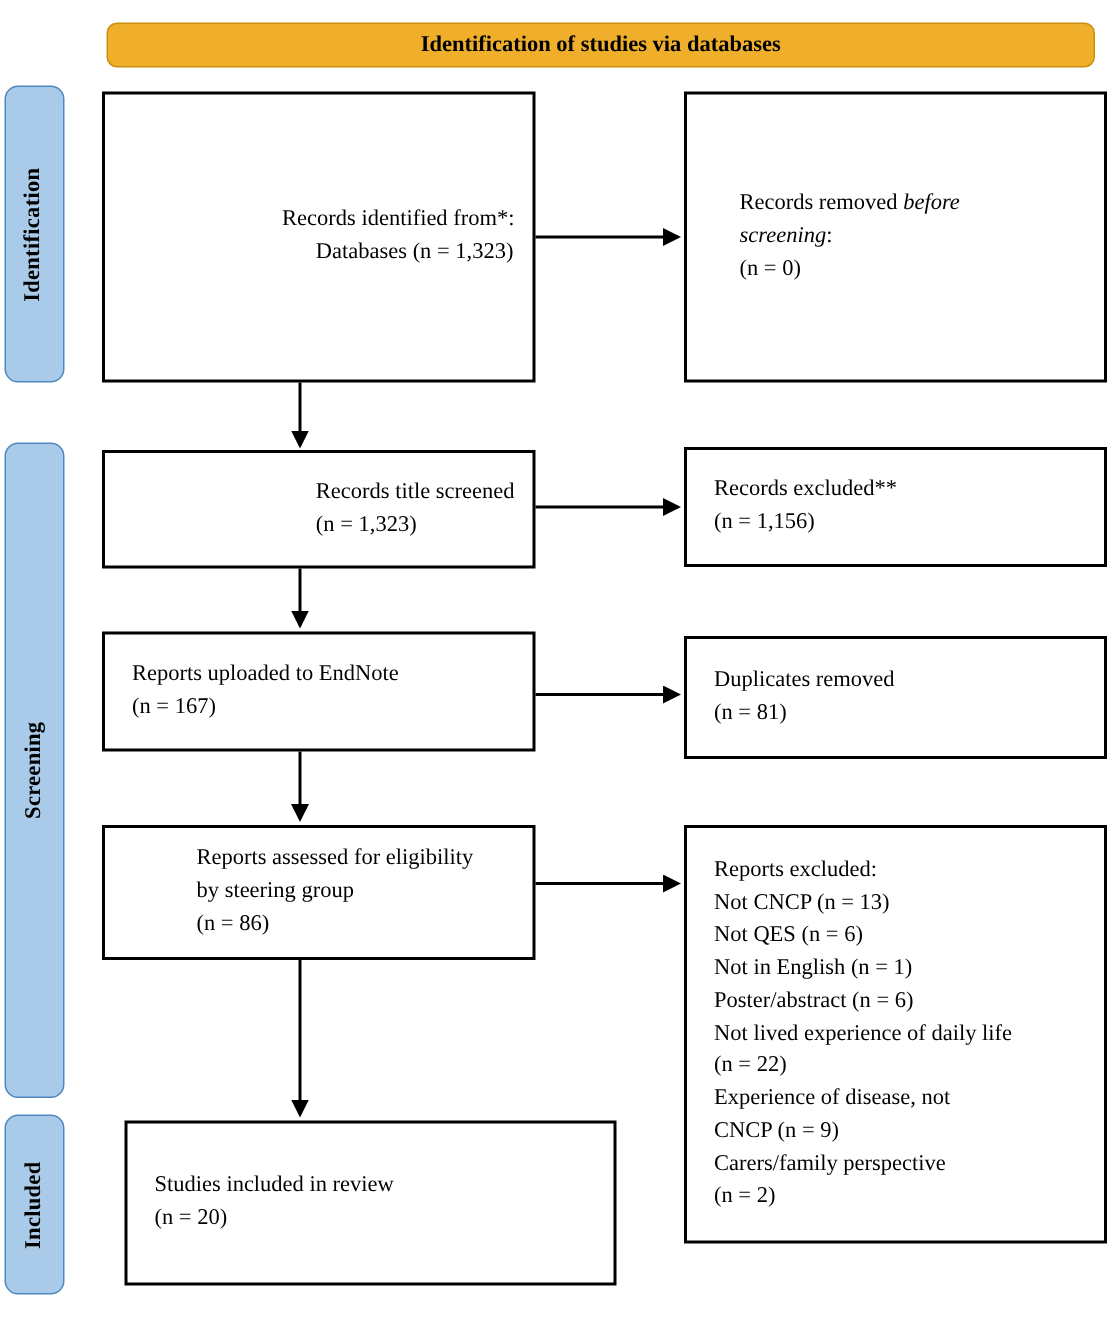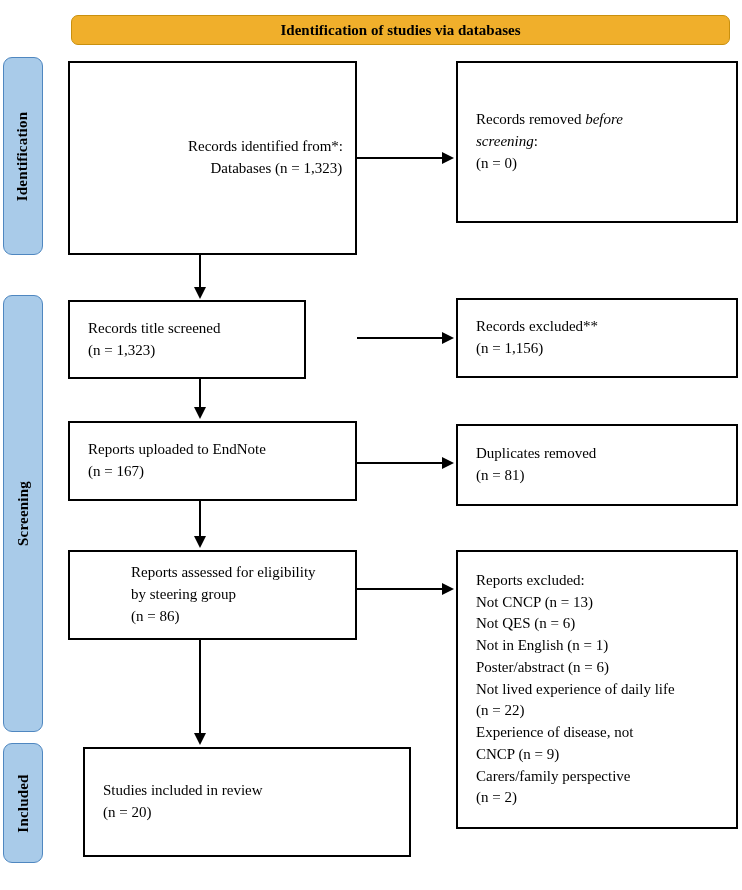--- a/index.html
+++ b/index.html
@@ -77,42 +77,42 @@
   </div>
   <div class="stage" style="top:732px;height:120px;">
     <span class="vtxt">Included</span>
   </div>
 
   <div class="box" style="left:68px;top:50px;width:289px;height:194px;justify-content:flex-end;">
     <div class="txt">Records identified from*:
       Databases (n = 1,323)</div>
   </div>
 
-  <div class="box" style="left:68px;top:289px;width:238px;height:79px;">
+  <div class="box" style="left:68px;top:289px;width:289px;height:79px;justify-content:flex-end;">
     <div class="txt">Records title screened
 (n = 1,323)</div>
   </div>
 
   <div class="box" style="left:68px;top:410px;width:289px;height:80px;align-items:center;">
     <div class="txt">Reports uploaded to EndNote
 (n = 167)</div>
   </div>
 
   <div class="box" style="left:68px;top:539px;width:289px;height:90px;padding-left:43px;">
     <div class="txt">Reports assessed for eligibility
 by steering group
 (n = 86)</div>
   </div>
 
   <div class="box" style="left:83px;top:736px;width:328px;height:110px;">
     <div class="txt">Studies included in review
 (n = 20)</div>
   </div>
 
-  <div class="box" style="left:456px;top:50px;width:282px;height:162px;">
+  <div class="box" style="left:456px;top:50px;width:282px;height:194px;padding-left:17px;">
     <div class="txt"><span>Records removed </span><em>before
 screening</em><span>:
 (n = 0)</span></div>
   </div>
 
   <div class="box" style="left:456px;top:287px;width:282px;height:80px;">
     <div class="txt">Records excluded**
 (n = 1,156)</div>
   </div>
 

